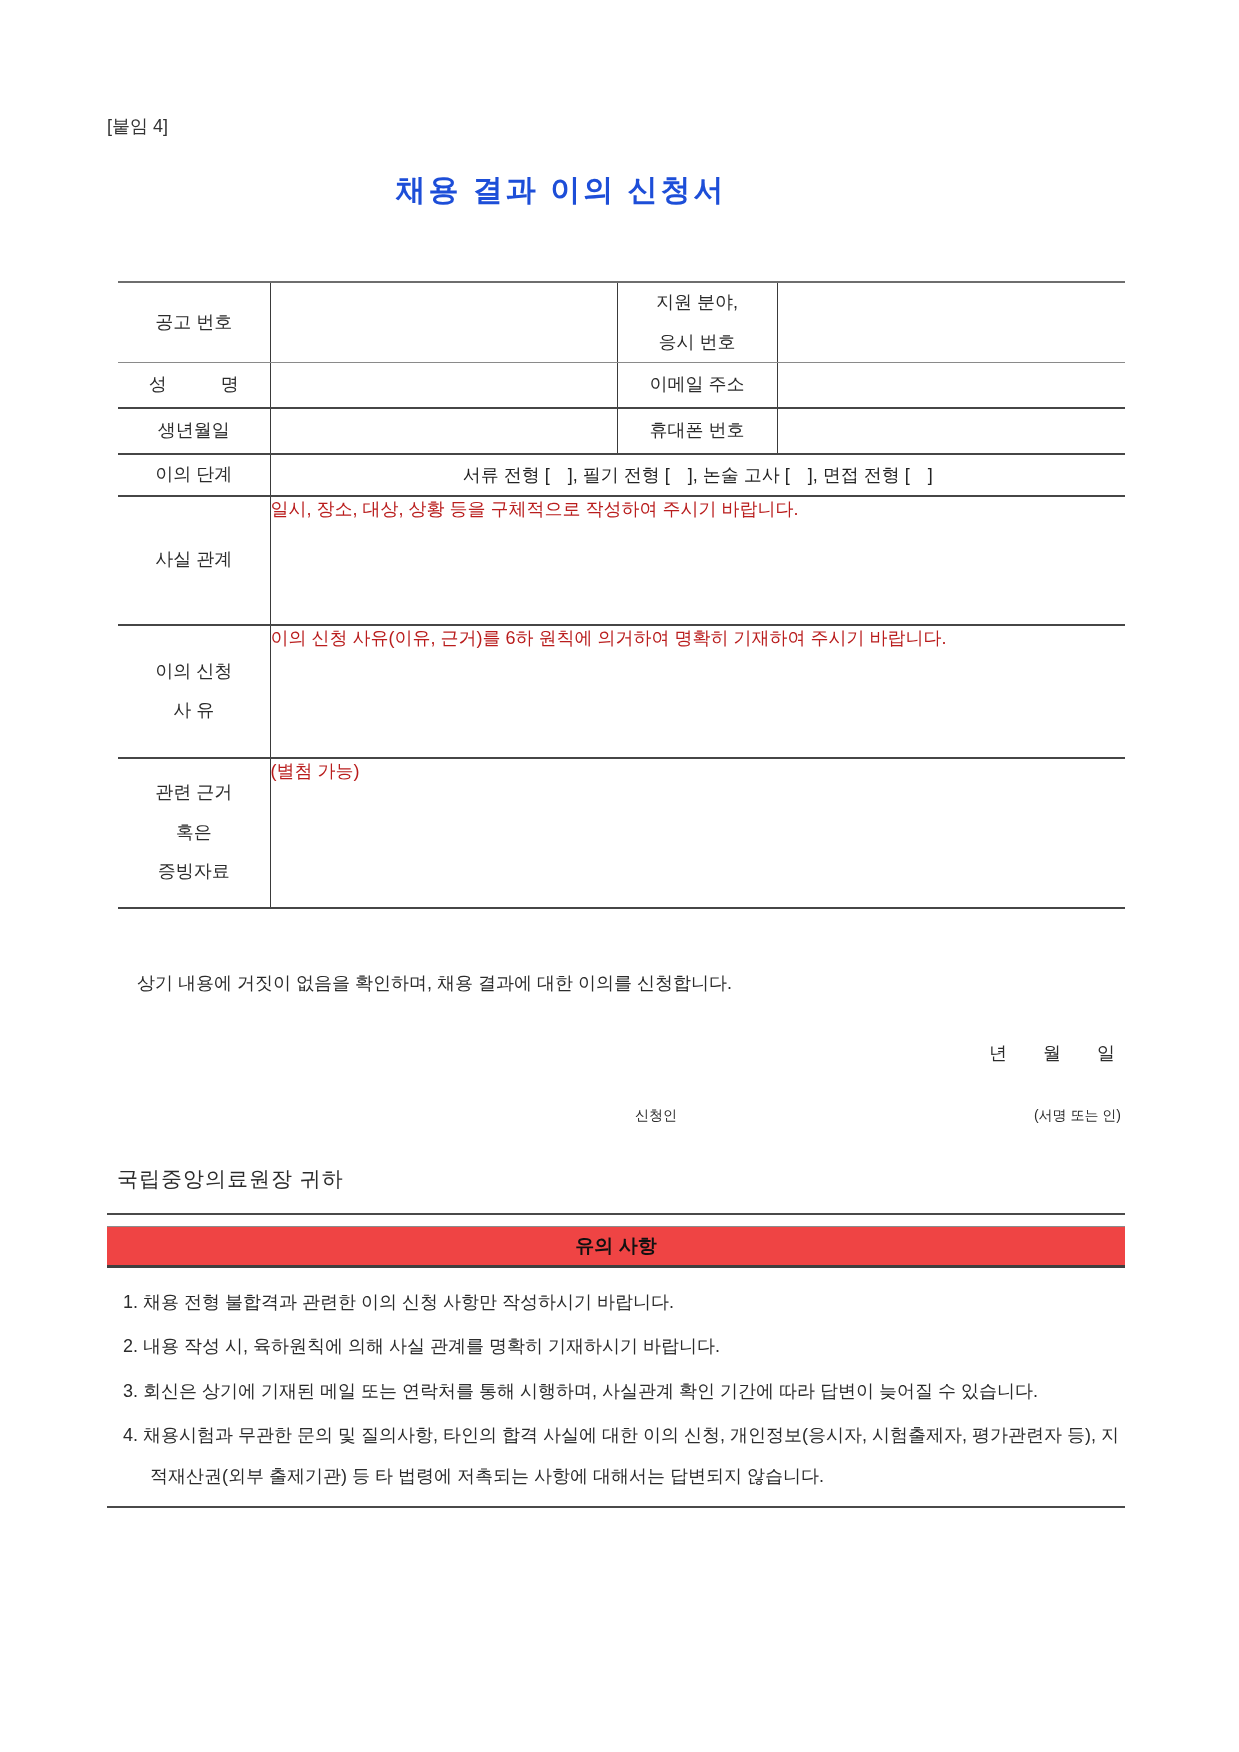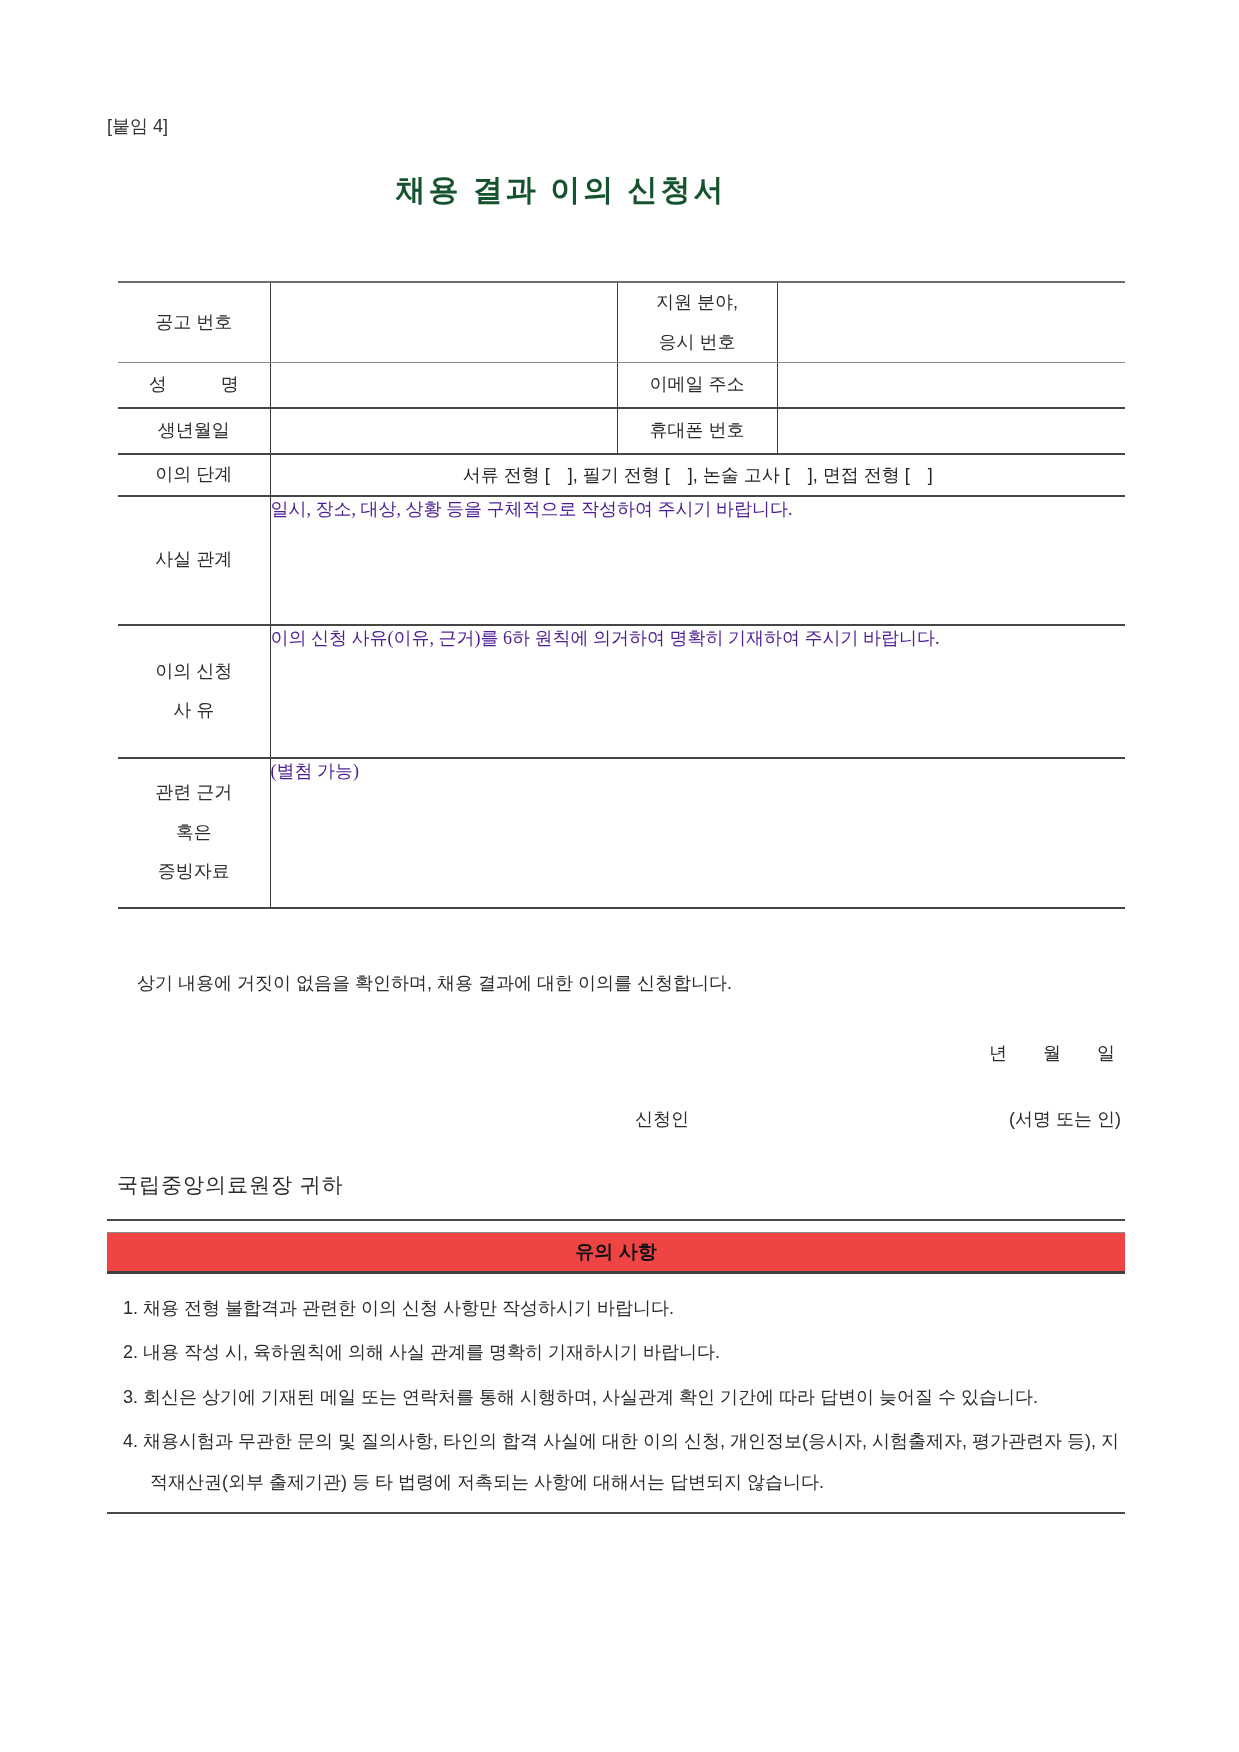--- a/index.html
+++ b/index.html
@@ -20,21 +20,21 @@
     font-size: 18px;
     color: #333;
   }
   .title {
     margin: 32px 0 0 0;
     padding-right: 110px;
     text-align: center;
     font-size: 30px;
     font-weight: bold;
     letter-spacing: 3px;
-    color: #14532d;
+    color: #1d4ed8;
   }
 
   table.form-table {
     margin-top: 70px;
     margin-left: 11px;
     width: 1007px;
     border-collapse: collapse;
     table-layout: fixed;
     border-top: 2px solid #6e6e6e;
   }
@@ -56,23 +56,22 @@
   td.stage-cell {
     text-align: center;
     vertical-align: middle;
     padding-right: 130px;
     color: #222;
   }
   td.ph {
     vertical-align: top;
     text-align: left;
     padding: 10px 14px;
-    color: #4c1d95;
+    color: #b91c1c;
     font-size: 17px;
-    font-family: Liberation Serif, serif;
   }
   tr.h56  { height: 56px; }
   tr.h45  { height: 45px; }
   tr.h46  { height: 46px; }
   tr.h42  { height: 42px; }
   tr.h129 { height: 129px; }
   tr.h133 { height: 133px; }
   tr.h150 { height: 150px; }
 
   .confirmation {
@@ -83,21 +82,21 @@
   .date-line {
     margin-top: 46px;
     text-align: right;
     padding-right: 10px;
     font-size: 18px;
   }
   .applicant-row {
     margin-top: 42px;
     display: flex;
     align-items: baseline;
-    font-size: 18px;
+    font-size: 14px;
   }
   .applicant-row .applicant { margin-left: 528px; }
   .applicant-row .signature { margin-left: auto; margin-right: 4px; }
   .recipient {
     margin-top: 40px;
     padding-left: 10px;
     font-size: 21px;
     letter-spacing: 1px;
   }
   .rule {

